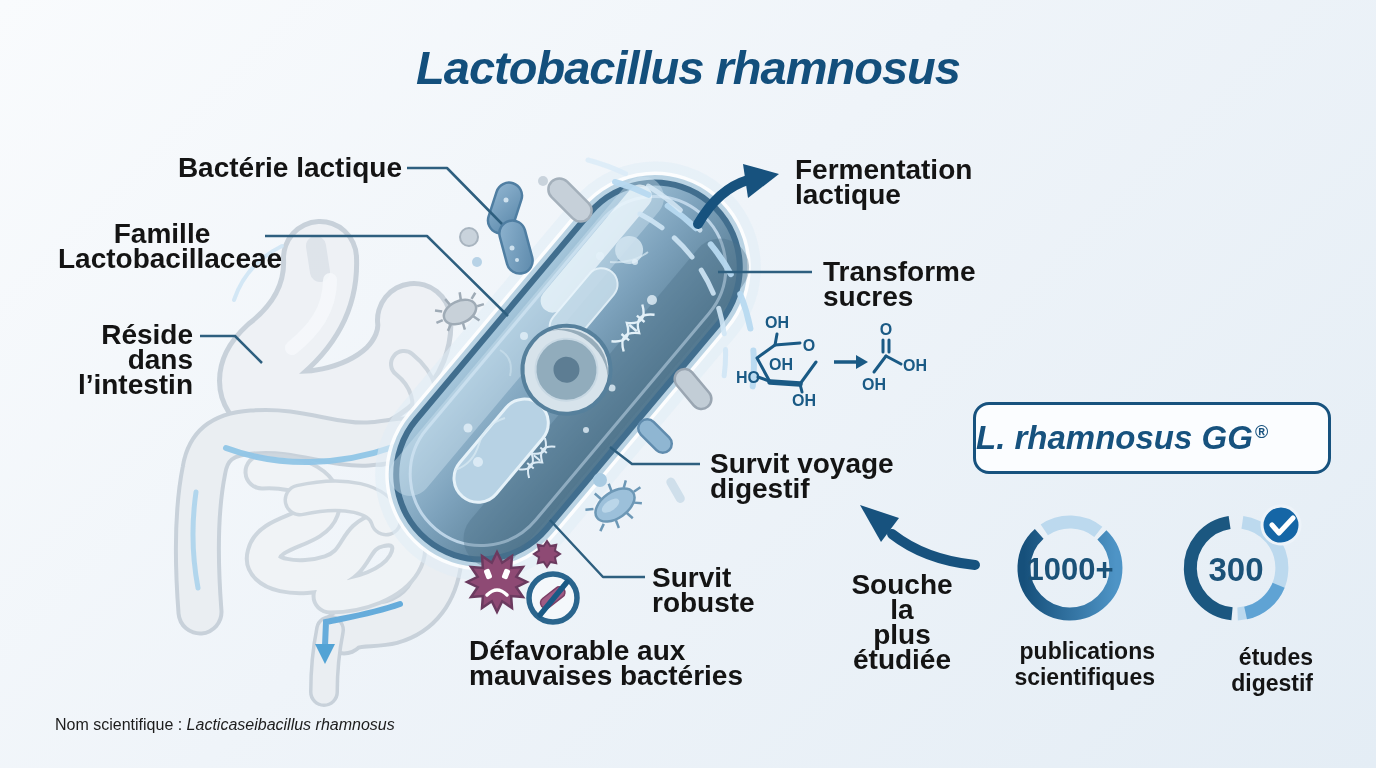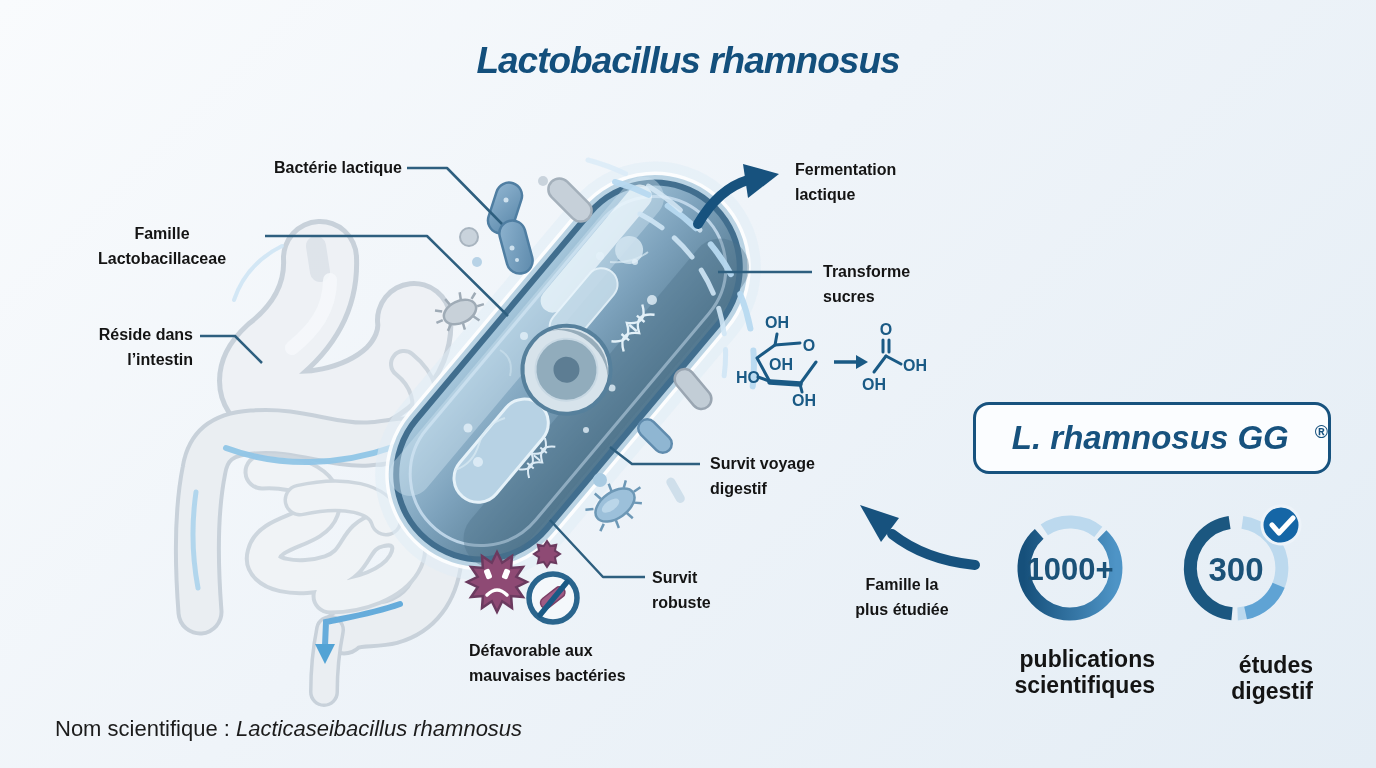--- a/index.html
+++ b/index.html
@@ -5,43 +5,43 @@
   html,body{margin:0;padding:0;}
   .canvas{
     position:relative; width:1376px; height:768px; overflow:hidden;
     font-family:"Liberation Sans", sans-serif;
     background:linear-gradient(135deg,#f9fbfd 0%,#eff4f9 45%,#e4edf5 100%);
   }
   svg{display:block;}
   .art{position:absolute; left:0; top:0;}
   .title{
     position:absolute; left:0; right:0; top:40px; text-align:center;
-    font-style:italic; font-weight:700; font-size:37px; letter-spacing:-1px;
+    font-style:italic; font-weight:700; font-size:47px; letter-spacing:-1px;
     color:#134F7C;
   }
   .callout{
-    position:absolute; font-weight:700; font-size:16px; line-height:25px;
+    position:absolute; font-weight:700; font-size:28px; line-height:25px;
     color:#141414; white-space:pre-line;
   }
   .strain-box{
     position:absolute; left:973px; top:402px; width:352px; height:66px;
     border:3px solid #17527E; border-radius:16px; background:#FBFDFF;
-    display:flex; align-items:center; justify-content:flex-end;
-    color:#17527E; font-size:33px; font-weight:700; font-style:italic;gap:24px;
+    display:flex; align-items:center; justify-content:flex-start;
+    color:#17527E; font-size:33px; font-weight:700; font-style:italic;
   }
   .strain-box sup{font-size:18px; font-style:normal; margin-left:2px; transform:translateY(-6px);}
   .stat{position:absolute; text-align:right;}
   .stat svg{margin:0 auto;}
   .stat-label{
     font-weight:700; font-size:23px; line-height:26px; color:#141414;
-    white-space:pre-line; margin-top:16px;
+    white-space:pre-line; margin-top:8px;
   }
   .stat-value{font-weight:700; fill:#1B5278;}
   .footer{
-    position:absolute; left:55px; top:716px; font-size:22px; color:#1c1c1c;
+    position:absolute; left:55px; top:716px; font-size:16px; color:#1c1c1c;
   }
   .footer .sci{font-style:italic;}
   .chem{font:700 16px "Liberation Sans", sans-serif; fill:#1A5A85;}
 </style>
 </head>
 <body>
 
 <div class="canvas">
 
   <svg class="art" width="1376" height="768" viewBox="0 0 1376 768">
@@ -271,21 +271,21 @@
   <div class="callout" style="left:795px; top:157px;">Fermentation
 lactique</div>
   <div class="callout" style="left:823px; top:259px;">Transforme
 sucres</div>
   <div class="callout" style="left:710px; top:451px;">Survit voyage
 digestif</div>
   <div class="callout" style="left:652px; top:565px;">Survit
 robuste</div>
   <div class="callout" style="left:469px; top:638px;">Défavorable aux
 mauvaises bactéries</div>
-  <div class="callout" style="left:836px; top:572px; width:132px; text-align:center;">Famille la
+  <div class="callout" style="left:836px; top:572px; width:132px; text-align:center;">Souche la
 plus étudiée</div>
 
   <div class="strain-box">
     <span>L. rhamnosus GG</span>
       <sup>®</sup>
   </div>
 
   <div class="stat" style="left:985px; top:506px; width:170px;">
     <svg width="124" height="124" viewBox="0 0 124 124">
       <defs>

